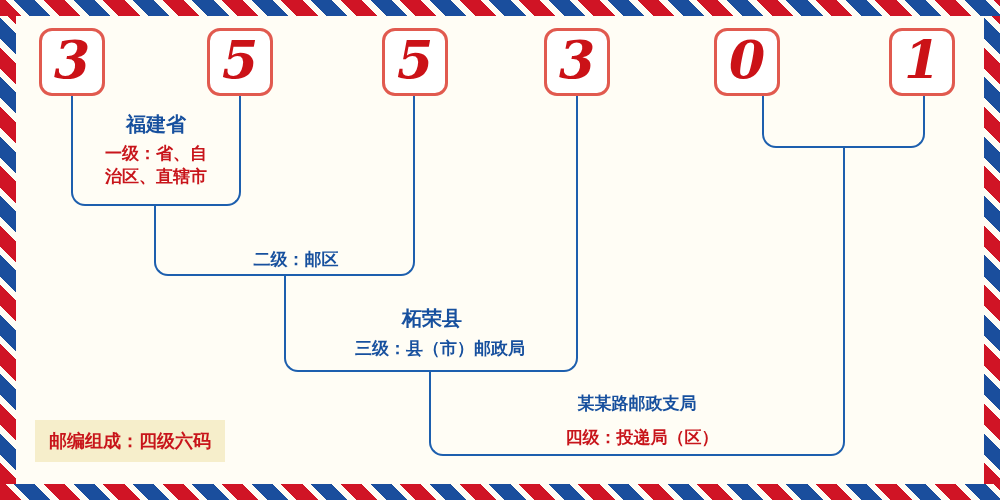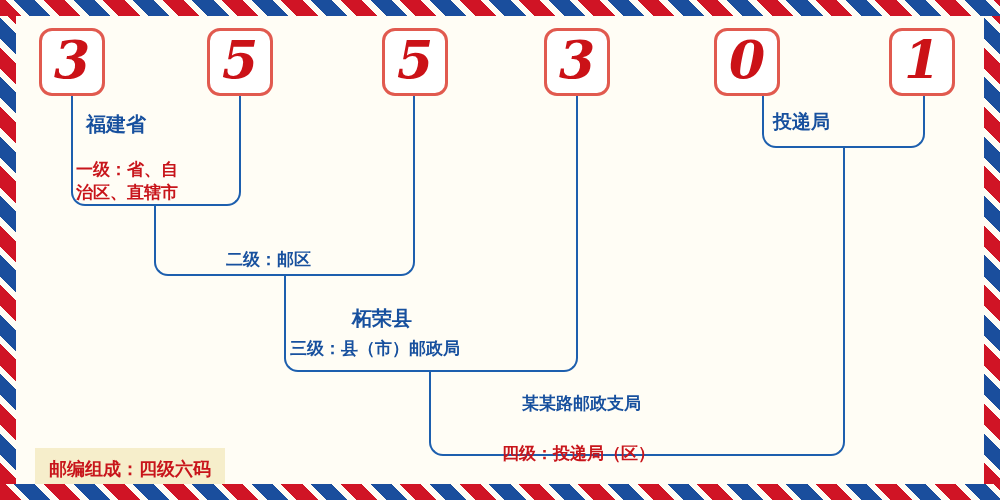--- a/index.html
+++ b/index.html
@@ -42,29 +42,29 @@
     color:var(--digit-red,#cb1217); transform:translateY(-2px);
   }
 
   
   .line {
     position:absolute; z-index:1;
     border-color:var(--line-blue,#1d5fae); border-style:solid; border-width:0;
   }
 
   
-  .label { position:absolute; text-align:left; line-height:1.3; z-index:4; white-space:nowrap; }
+  .label { position:absolute; text-align:center; line-height:1.3; z-index:4; white-space:nowrap; }
   .blue-bold { color:var(--text-blue,#17509e); font-weight:bold; }
   .blue      { color:var(--text-blue,#17509e); font-weight:bold; }
-  .red       { color:var(--text-red,#c8151b); font-weight:bold;margin-top:16px; }
+  .red       { color:var(--text-red,#c8151b); font-weight:bold; }
 
   .badge {
     position:absolute; left:35px; top:420px; z-index:3;
     background:var(--badge-bg,#f6eecb); padding:9px 14px;
-    font-size:18px; font-weight:bold; color:var(--text-red,#c8151b);margin-top:28px;
+    font-size:18px; font-weight:bold; color:var(--text-red,#c8151b);
   }
 </style>
 </head>
 <body>
 
 <div id="canvas">
 
   <div class="strip h top"></div>
   <div class="strip h bottom"></div>
   <div class="strip v left"></div>
@@ -107,17 +107,16 @@
   <div class="label blue" style="left:226px;top:249px;width:140px;font-size:17px">二级：邮区</div>
 
   <div class="label red" style="left:76px;top:166px;width:160px;font-size:17px">治区、直辖市</div>
 
   <div class="label blue-bold" style="left:352px;top:305px;width:160px;font-size:20px">柘荣县</div>
   <div class="label blue" style="left:290px;top:338px;width:300px;font-size:17px">三级：县（市）邮政局</div>
 
   <div class="label red" style="left:502px;top:427px;width:280px;font-size:17px">四级：投递局（区）</div>
   <div class="label blue-bold" style="left:522px;top:393px;width:230px;font-size:17px">某某路邮政支局</div>
 
-  <div class="label blue-bold" style="left:773px;top:110px;width:141px;font-size:19px">投递局</div>
 
   <div class="badge">邮编组成：四级六码</div>
 
 </div>
 
 </body></html>

